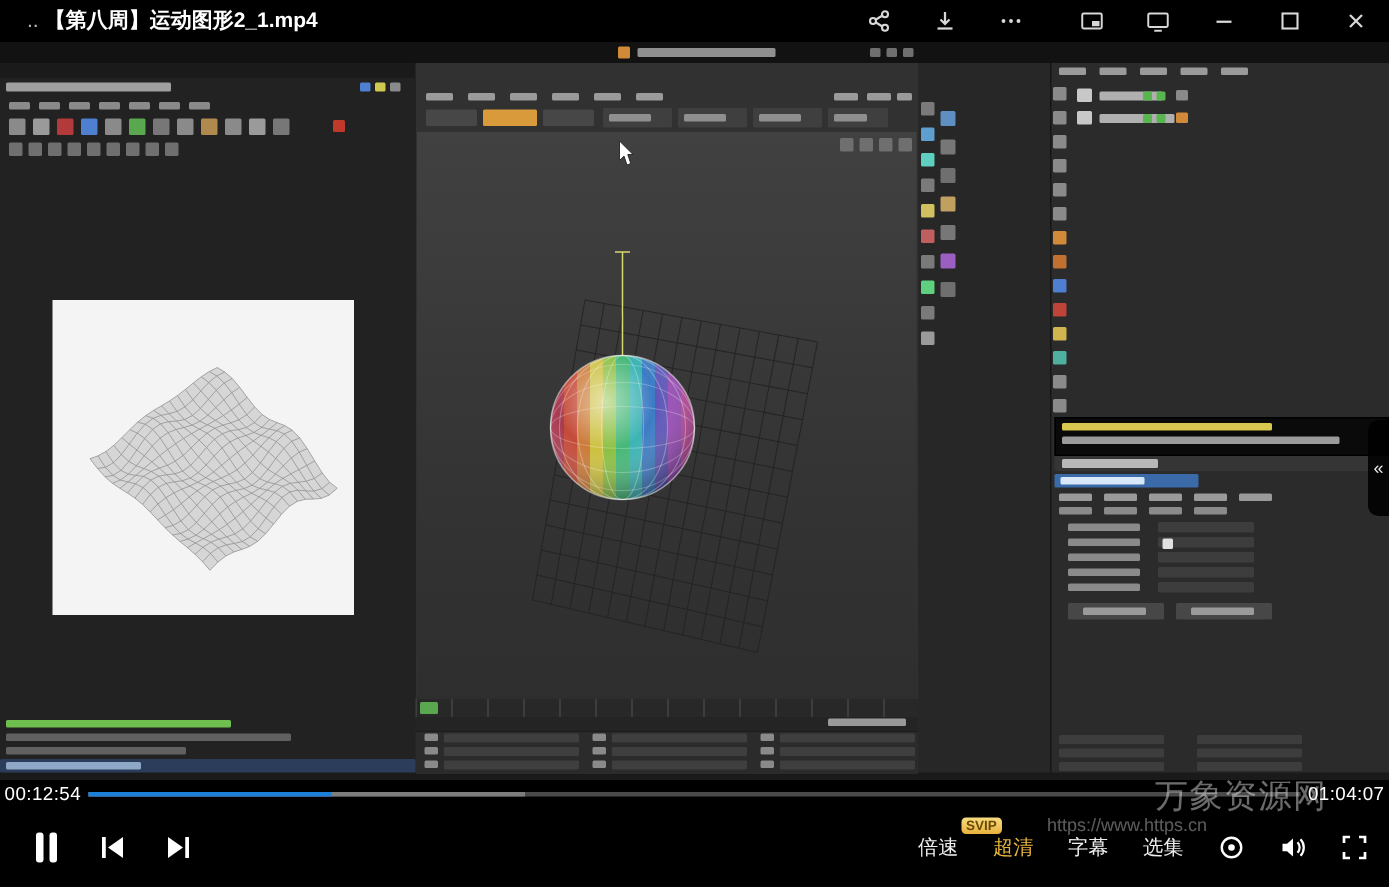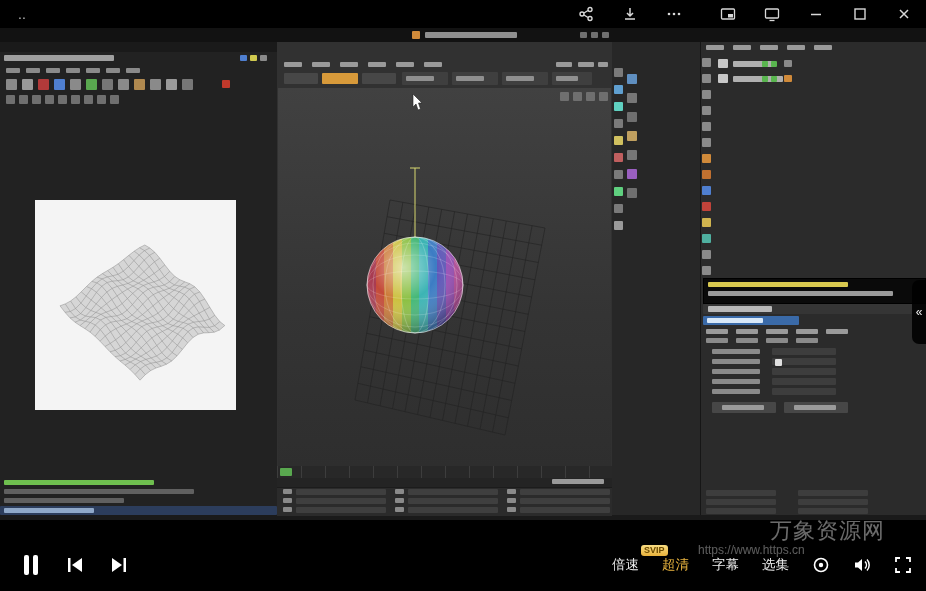--- a/index.html
+++ b/index.html
@@ -40,20 +40,21 @@
 svg{display:block}
 </style>
 </head>
 <body>
 
 <div class="player">
 
   <div class="titlebar">
     <div class="title">
       <span class="sep">..</span>
+      <span>【第八周】运动图形2_1.mp4</span>
     </div>
     <div class="tb-icons">
       <div class="tbtn">
           <svg width="16" height="16" viewBox="0 0 16 16" fill="none" stroke="#d8d8d8" stroke-width="1.4">
             <circle cx="4" cy="8" r="2"></circle>
             <circle cx="12" cy="3.5" r="2"></circle>
             <circle cx="12" cy="12.5" r="2"></circle>
             <path d="M6 7l4-2.5M6 9l4 2.5"></path>
           </svg>
         </div>
@@ -391,20 +392,28 @@
       <div class="d" style="left: 722px; top: 377px; width: 42px; height: 5px; background: rgb(154, 154, 154);"></div>
       <div class="d" style="left: 794px; top: 377px; width: 42px; height: 5px; background: rgb(154, 154, 154);"></div>
       <div class="d" style="left: 706px; top: 462px; width: 70px; height: 6px; background: rgb(61, 61, 61);"></div>
       <div class="d" style="left: 798px; top: 462px; width: 70px; height: 6px; background: rgb(61, 61, 61);"></div>
       <div class="d" style="left: 706px; top: 471px; width: 70px; height: 6px; background: rgb(61, 61, 61);"></div>
       <div class="d" style="left: 798px; top: 471px; width: 70px; height: 6px; background: rgb(61, 61, 61);"></div>
       <div class="d" style="left: 706px; top: 480px; width: 70px; height: 6px; background: rgb(61, 61, 61);"></div>
       <div class="d" style="left: 798px; top: 480px; width: 70px; height: 6px; background: rgb(61, 61, 61);"></div>
     </div>
 
+  <div class="progress-row">
+    <span class="time">00:12:54</span>
+    <div class="track">
+      <div class="buffered" style="width: 36%;"></div>
+      <div class="played" style="width: 20.1%; background: rgb(28, 127, 216);"></div>
+    </div>
+    <span class="time">01:04:07</span>
+  </div>
 
   <div class="controls">
     <div class="cgroup-l">
       <div class="cbtn">
           <svg width="18" height="22" viewBox="0 0 18 22" fill="#fff">
             <rect x="2" y="1" width="5" height="20" rx="2"></rect>
             <rect x="11" y="1" width="5" height="20" rx="2"></rect>
           </svg>
         </div>
       <div class="cbtn">

